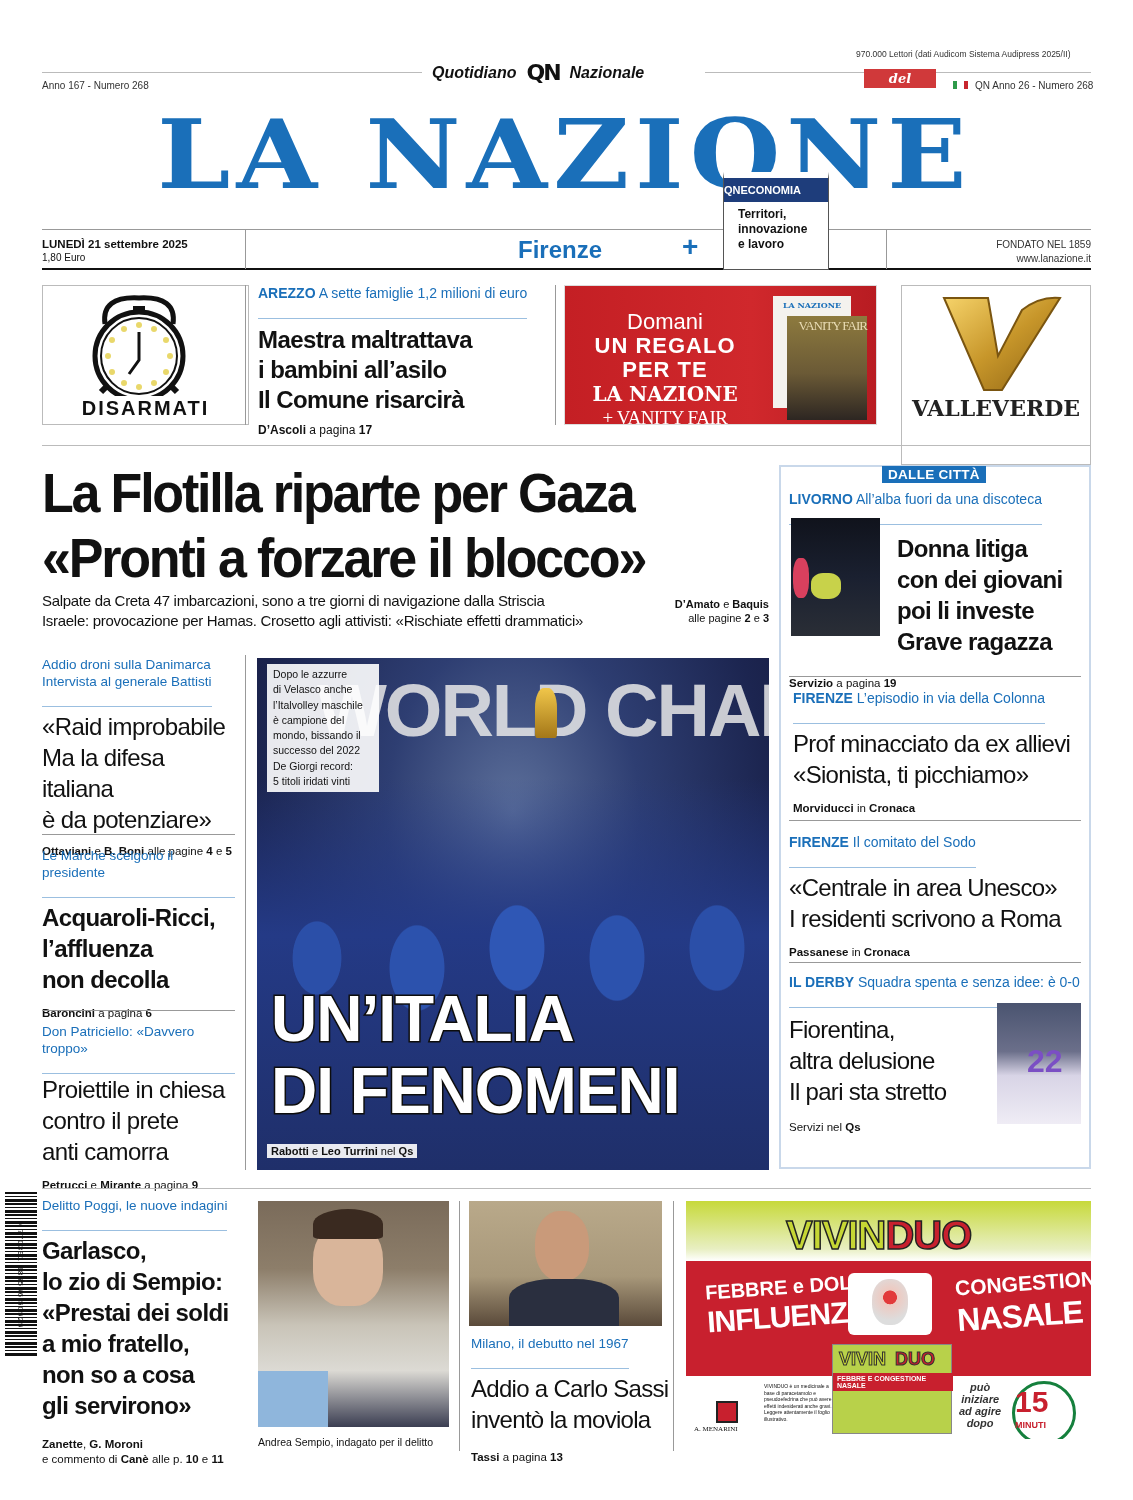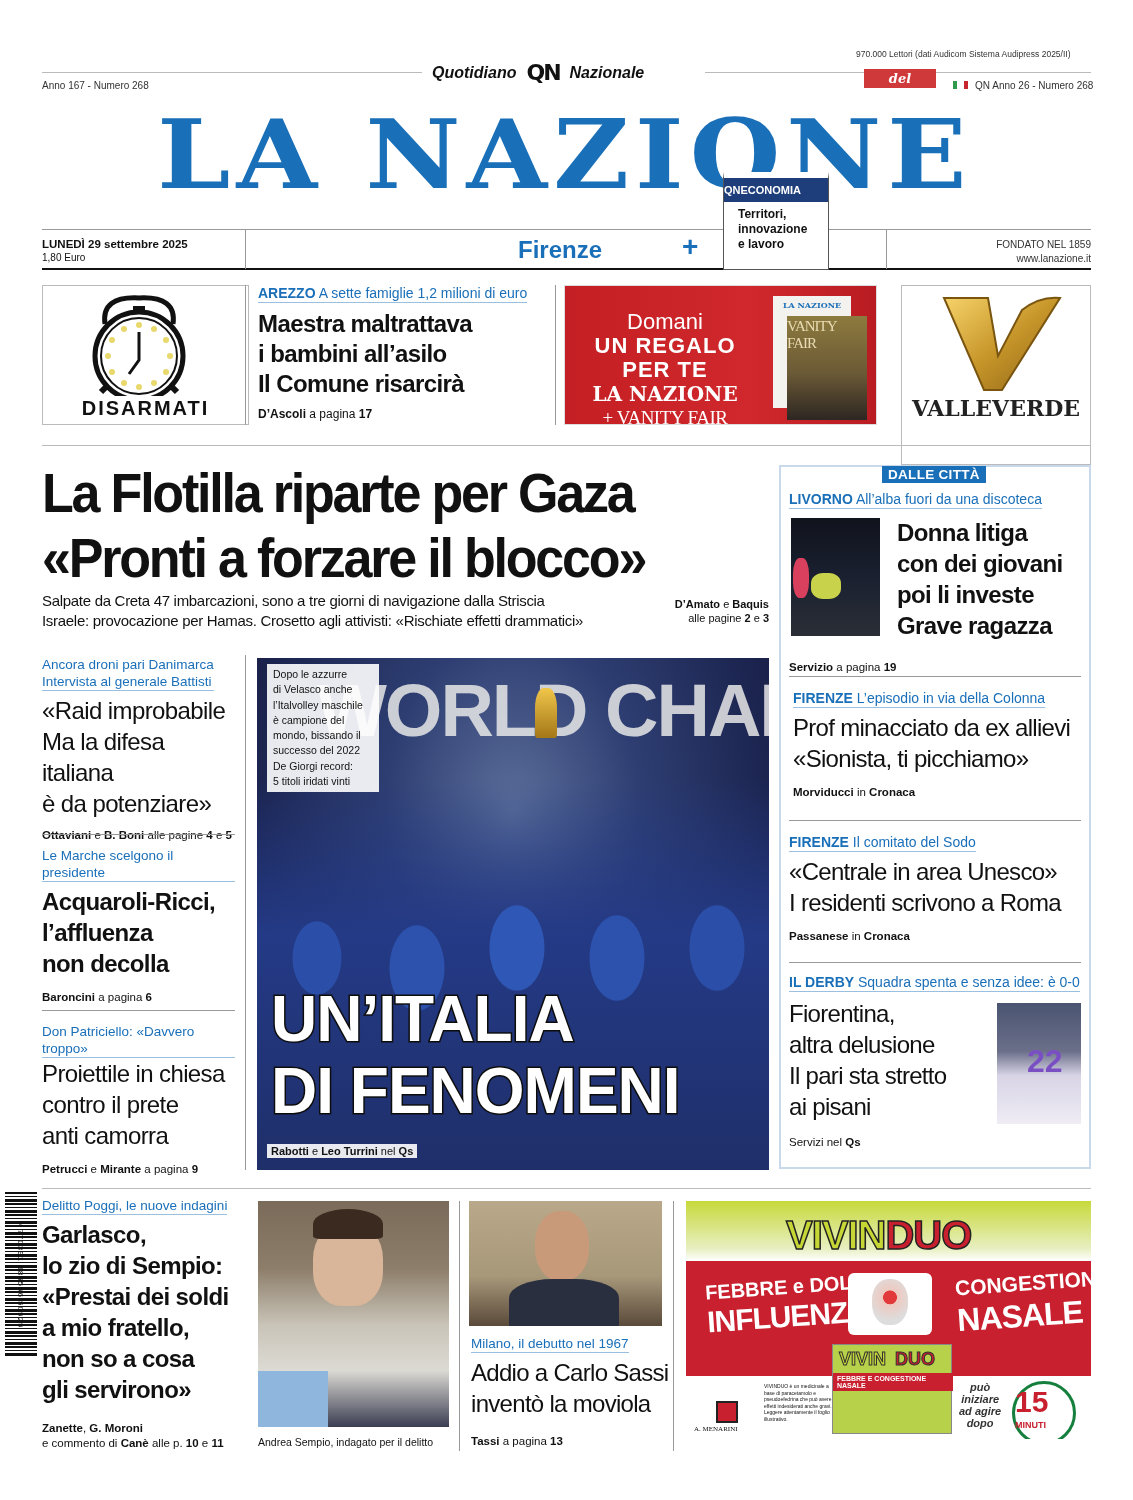--- a/index.html
+++ b/index.html
@@ -1,18 +1,18 @@
 <!DOCTYPE html>
 <html><head>
 <meta charset="utf-8">
 <style>
 *{box-sizing:border-box;margin:0;padding:0}
 body{width:1133px;height:1500px;background:#fff;font-family:"Liberation Sans",sans-serif;color:#111;position:relative;overflow:hidden}
 .abs{position:absolute}
-.kicker{font-size:14px;color:#1a6fb9;border-bottom:1.5px solid #9bbfe0;padding-bottom:0;display:inline-block;line-height:17px}
+.kicker{font-size:14px;color:#1a6fb9;border-bottom:1.5px solid #9bbfe0;padding-bottom:16px;display:inline-block;line-height:17px}
 .kicker b{font-weight:700}
 .byline{font-size:12px;color:#111}
 .byline b{font-weight:700}
 .hr{position:absolute;height:1px;background:#999}
 .vr{position:absolute;width:1px;background:#999}
 .heavy{font-weight:700;letter-spacing:-0.6px}
 </style>
 </head>
 <body>
 
@@ -37,21 +37,21 @@
 
 <div class="abs" style="left:140px;top:100px;width:850px;text-align:center;font-family:'DejaVu Serif',serif;font-weight:700;font-size:104px;color:#1a6fb9;letter-spacing:6px;line-height:110px;transform:scaleY(0.92)">LA NAZIONE</div>
 
 <div class="hr" style="left:42px;top:229px;width:1049px;background:#999"></div>
 <div class="hr" style="left:42px;top:268px;width:1049px;height:2px;background:#111"></div>
 <div class="vr" style="left:245px;top:229px;height:40px"></div>
 <div class="vr" style="left:886px;top:229px;height:40px"></div>
 
 <div class="abs" style="left:42px;top:238px;font-size:11.5px;font-weight:700">
   <span>LUNEDÌ</span>
-  <span>29 settembre 2025</span>
+  <span>21 settembre 2025</span>
 </div>
 <div class="abs" style="left:42px;top:252px;font-size:10px">1,80 Euro</div>
 <div class="abs" style="left:518px;top:236px;font-size:24px;font-weight:700;color:#1a6fb9">Firenze</div>
 <div class="abs" style="left:682px;top:231px;font-size:28px;font-weight:700;color:#1a6fb9">+</div>
 
 <div class="abs" style="left:723px;top:172px;width:106px;height:98px;background:#fff;border:1px solid #555;border-top:6px solid #fff">
   <div style="background:#1e3d7b;color:#fff;font-size:11px;font-weight:700;text-align:left;padding:6px 0">QNECONOMIA</div>
   <div style="font-size:12px;font-weight:700;line-height:15px;padding:5px 14px 0">Territori, innovazione e lavoro</div>
 </div>
 
@@ -102,21 +102,21 @@
     <div style="font-size:22px">Domani</div>
     <div style="font-size:22px;font-weight:900;letter-spacing:1px">UN REGALO</div>
     <div style="font-size:22px;font-weight:900;letter-spacing:1px">PER TE</div>
     <div style="font-size:20px;font-family:'DejaVu Serif',serif;font-weight:700">LA NAZIONE</div>
     <div style="font-size:19px;font-family:'Liberation Serif',serif;letter-spacing:-0.5px">+ VANITY FAIR</div>
   </div>
   <div style="position:absolute;left:208px;top:10px;width:78px;height:112px;background:#f4f2ee">
     <div style="font-size:8px;font-weight:700;color:#1a6fb9;font-family:'DejaVu Serif',serif;text-align:center;padding-top:4px">LA NAZIONE</div>
   </div>
   <div style="position:absolute;left:222px;top:30px;width:80px;height:104px;background:linear-gradient(180deg,#8d7a3e,#6b5a36 55%,#2d2622);">
-    <div style="font-size:15px;color:#e9dcb4;font-family:'Liberation Serif',serif;text-align:left;padding-top:2px;letter-spacing:-1px">VANITY FAIR</div>
+    <div style="font-size:13px;color:#e9dcb4;font-family:'Liberation Serif',serif;text-align:right;padding-top:2px;letter-spacing:-1px">VANITY FAIR</div>
   </div>
 </div>
 
 <div class="abs" style="left:901px;top:285px;width:190px;height:180px;border:1px solid #bbb">
   <svg width="190" height="108" viewBox="0 0 190 108" style="display:block">
     <defs>
         <linearGradient id="gold" x1="0" y1="0" x2="1" y2="1">
           <stop offset="0" stop-color="#f6d36a"></stop>
           <stop offset=".5" stop-color="#c7962a"></stop>
           <stop offset="1" stop-color="#8d6314"></stop>
@@ -137,21 +137,21 @@
   <div>Salpate da Creta 47 imbarcazioni, sono a tre giorni di navigazione dalla Striscia</div>
   <div>Israele: provocazione per Hamas. Crosetto agli attivisti: «Rischiate effetti drammatici»</div>
 </div>
 <div class="abs" style="right:364px;top:597px;text-align:right;font-size:11px;line-height:14px">
   <div><b>D’Amato</b> <span>e</span> <b>Baquis</b></div>
   <div><span>alle pagine</span> <b>2</b> <span>e</span> <b>3</b></div>
 </div>
 
 <div class="vr" style="left:245px;top:655px;height:515px"></div>
 <div class="abs" style="left:42px;top:656px;width:193px">
-  <div class="kicker" style="font-size:13.5px"><span>Ancora droni pari Danimarca</span><br><span>Intervista al generale Battisti</span></div>
+  <div class="kicker" style="font-size:13.5px"><span>Addio droni sulla Danimarca</span><br><span>Intervista al generale Battisti</span></div>
   <div style="font-size:24px;line-height:31px;margin-top:4px;letter-spacing:-0.6px">
     <div>«Raid improbabile</div>
       <div>Ma la difesa italiana</div>
       <div>è da potenziare»</div>
   </div>
   <div class="byline" style="margin-top:10px;font-size:11.5px"><b>Ottaviani</b> <span>e</span> <b>B. Boni</b> <span>alle pagine</span> <b>4</b> <span>e</span> <b>5</b></div>
 </div>
 <div class="hr" style="left:42px;top:834px;width:193px"></div>
 
 <div class="abs" style="left:42px;top:847px;width:193px">
@@ -245,21 +245,20 @@
 
 <div class="abs" style="left:789px;top:973px;width:292px">
   <div class="kicker"><b>IL DERBY</b> <span>Squadra spenta e senza idee: è 0-0</span></div>
   <div style="position:absolute;left:208px;top:30px;width:84px;height:121px;background:linear-gradient(180deg,#4a5470 0%,#6b6f8a 40%,#d8d4e6 60%,#efecf5 100%)">
     <div style="position:absolute;left:30px;top:40px;font-size:32px;font-weight:700;color:#7b4fc4">22</div>
   </div>
   <div style="margin-top:6px;font-size:24px;line-height:31px;letter-spacing:-0.7px">
     <div>Fiorentina,</div>
       <div>altra delusione</div>
       <div>Il pari sta stretto</div>
-      <div>ai pisani</div>
   </div>
   <div class="byline" style="margin-top:14px;font-size:11.5px"><span>Servizi nel</span> <b>Qs</b></div>
 </div>
 
 <div class="hr" style="left:42px;top:1188px;width:1049px;background:#bbb"></div>
 
 <div class="abs" style="left:5px;top:1192px;width:32px;height:165px;background:repeating-linear-gradient(180deg,#111 0 2px,#fff 2px 4px,#111 4px 5px,#fff 5px 7px,#111 7px 10px,#fff 10px 11px)"></div>
 <div class="abs" style="left:-60px;top:1270px;width:160px;font-size:8px;transform:rotate(90deg);text-align:center;letter-spacing:1px">9 770391 686596 50929</div>
 
 <div class="abs" style="left:42px;top:1196px;width:200px">

